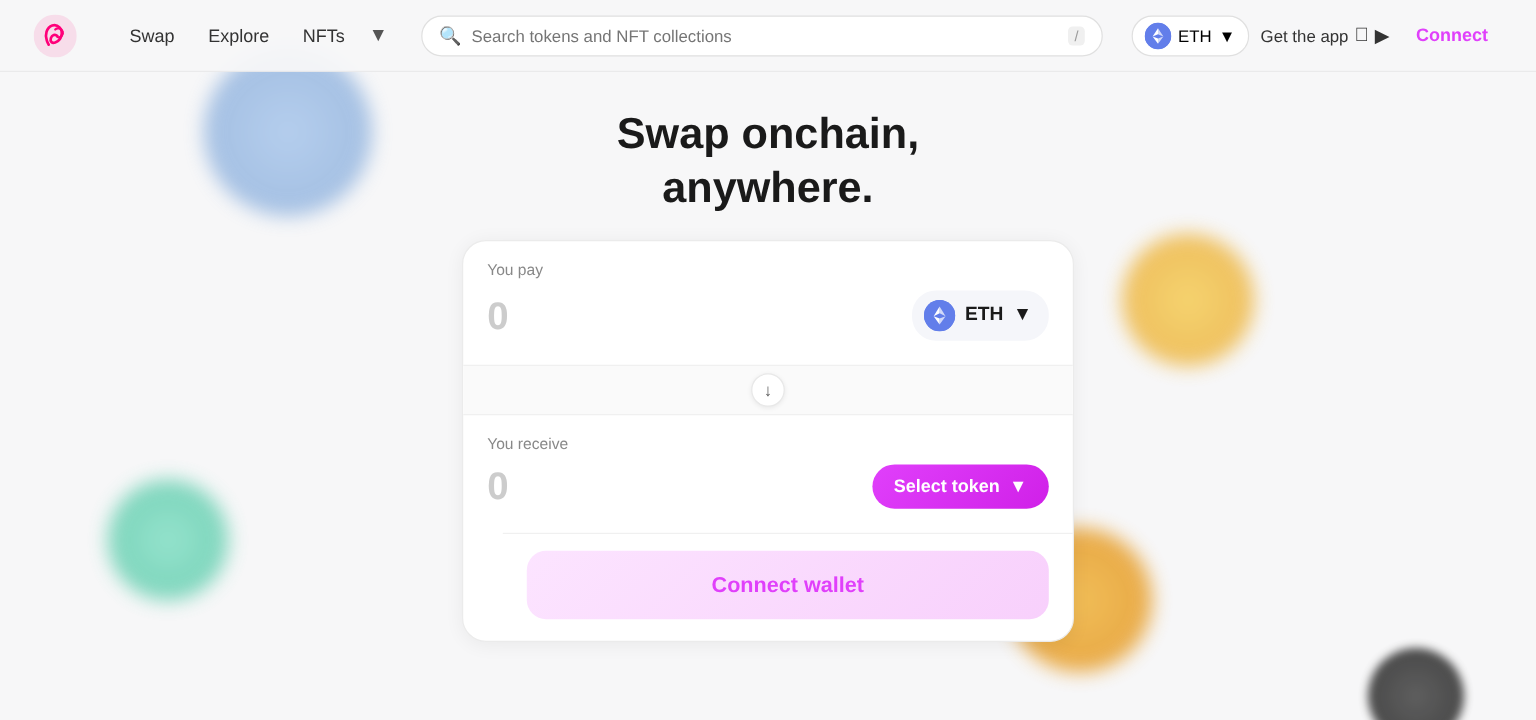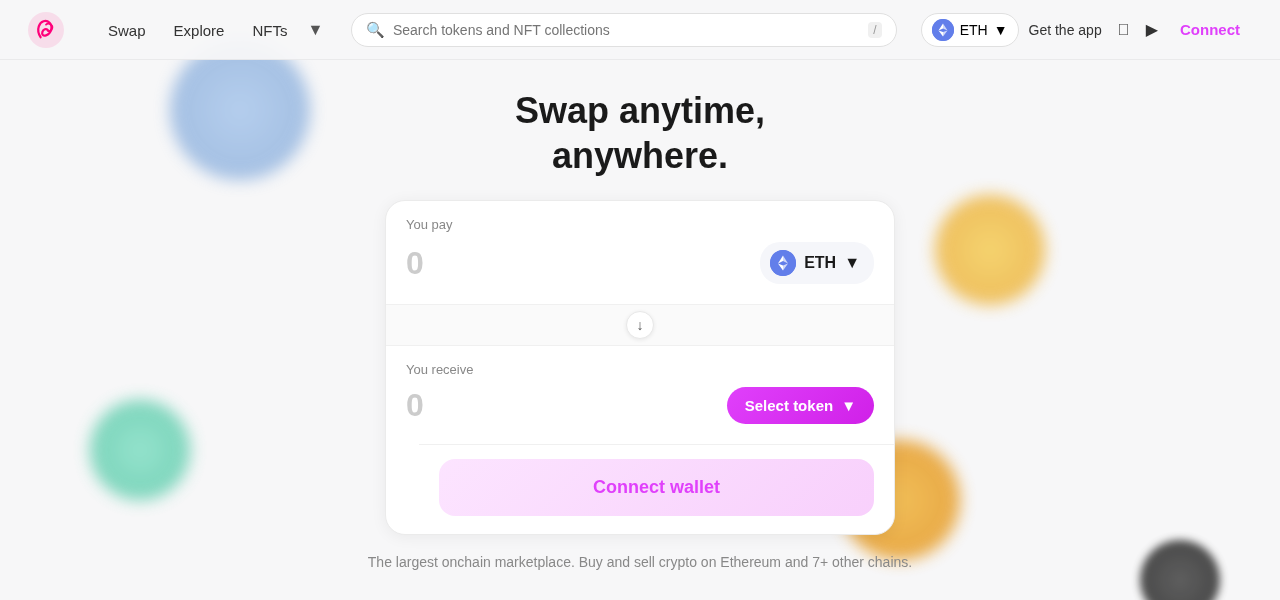--- a/index.html
+++ b/index.html
@@ -137,21 +137,21 @@
       background: #fff;
       border: 1px solid #e0e0e0;
       border-radius: 20px;
       padding: 5px 10px;
       cursor: pointer;
       font-size: 14px;
     }
     .get-app {
       display: flex;
       align-items: center;
-      gap: 16px;
+      gap: 5px;
       font-size: 14px;
       color: #333;
       font-weight: 500;
       cursor: pointer;
     }
     .app-icon { font-size: 16px; }
     .connect-btn {
       background: transparent;
       border: none;
       color: #e040fb;
@@ -350,21 +350,21 @@
       <span class="app-icon"></span>
       <span class="app-icon">▶</span>
     </div>
 
     <button class="connect-btn">Connect</button>
   </div>
 </nav>
 
 <main class="main">
   <h1 class="hero-title">
-    <span>Swap anytime,</span><br>
+    <span>Swap onchain,</span><br>
     <span>anywhere.</span>
   </h1>
 
   <div class="swap-card">
 
     <div class="swap-section">
       <div class="swap-label">You pay</div>
       <div class="swap-row">
         <span class="swap-amount">0</span>
         <button class="eth-token-btn">
@@ -396,15 +396,13 @@
           <span>▼</span>
         </button>
       </div>
     </div>
 
     <div class="connect-wallet-section">
       <button class="connect-wallet-btn">Connect wallet</button>
     </div>
   </div>
 
-  <p class="footer-text">The largest onchain marketplace. Buy and sell crypto on
-Ethereum and 7+ other chains.</p>
 </main>
 
 </body></html>

